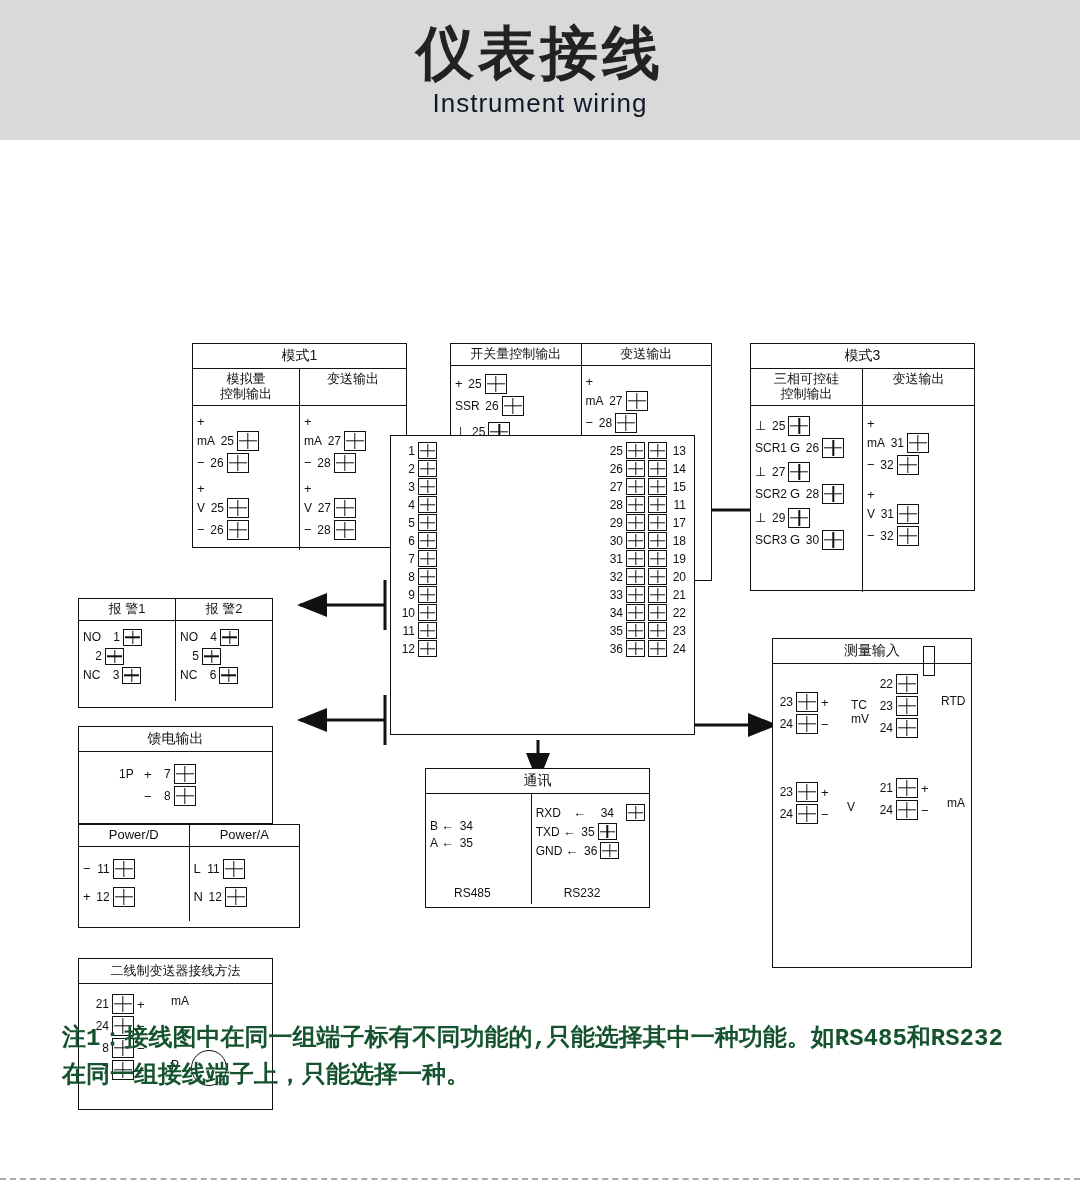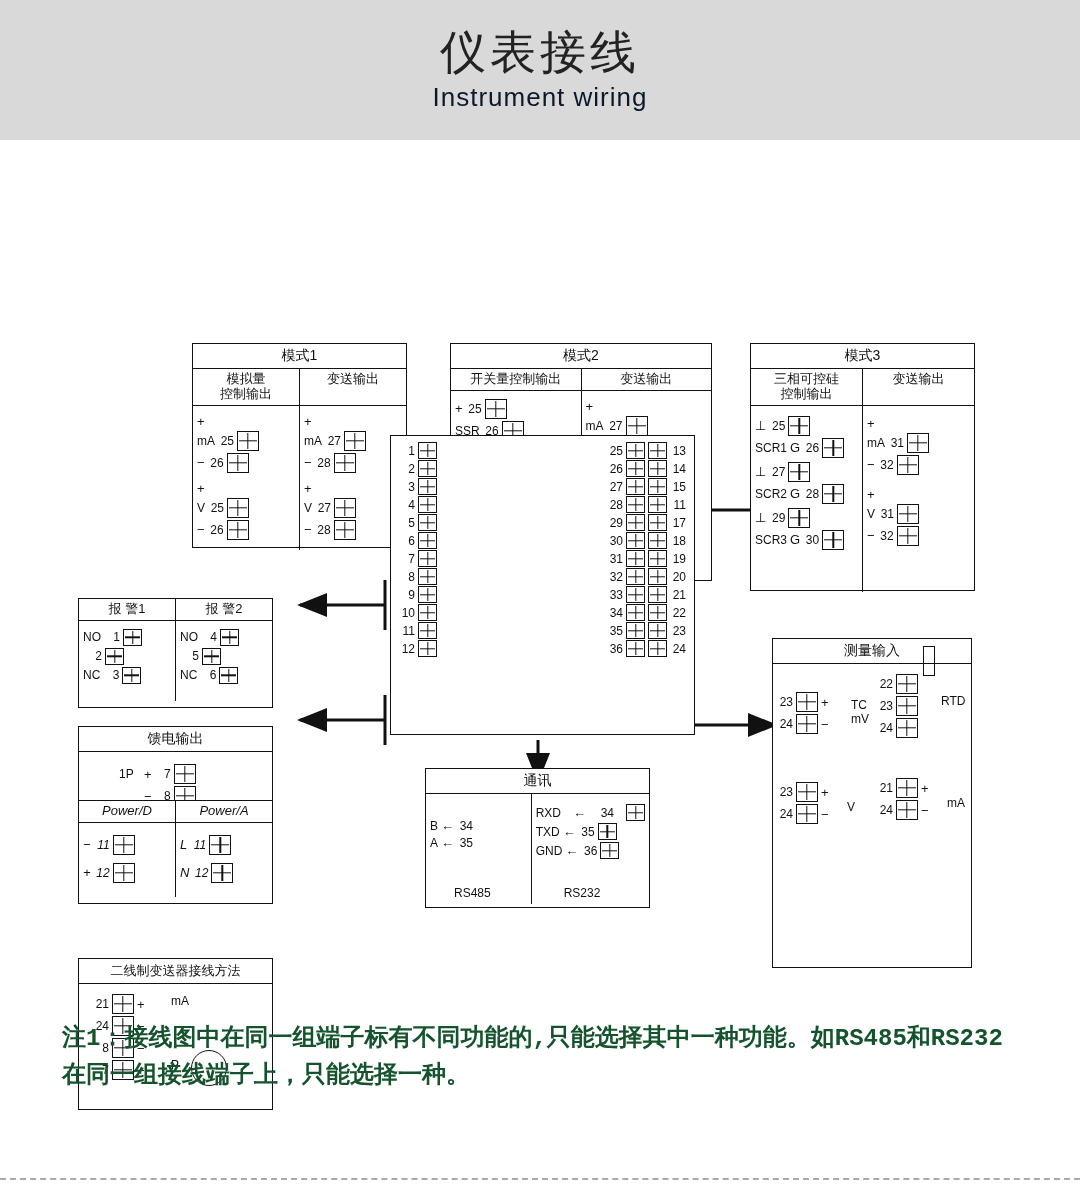--- a/index.html
+++ b/index.html
@@ -6,21 +6,21 @@
   body{
     width:1080px;height:1184px;background:#fff;
     font-family:"Liberation Sans","DejaVu Sans",sans-serif;
     color:#111;position:relative;overflow:hidden;
   }
   
   .header{
     width:1080px;height:140px;background:#d9d9d9;
     display:flex;flex-direction:column;align-items:center;justify-content:center;
   }
-  .header .cn{font-size:46px;letter-spacing:4px;color:#222;font-weight:400;line-height:1.1;}
+  .header .cn{font-size:58px;letter-spacing:4px;color:#222;font-weight:700;line-height:1.1;}
   .header .en{font-size:26px;color:#0f172a;letter-spacing:1px;margin-top:4px;}
 
   
   .canvas{position:relative;width:1080px;height:880px;}
 
   .box{position:absolute;border:1.5px solid #111;background:#fff;box-sizing:border-box;}
   .boxtitle{
     text-align:center;font-size:14px;border-bottom:1.5px solid #111;
     padding:3px 0 3px 0;box-sizing:border-box;white-space:nowrap;
   }
@@ -173,21 +173,20 @@
         <div class="row">
             <span class="sign">−</span>
             <span class="num">28</span>
             <span class="term"></span>
           </div>
       </div>
     </div>
   </div>
 
   <div class="box" style="left:450px;top:203px;width:262px;height:238px;">
-    <div class="boxtitle">模式2</div>
     <div class="subhdr">
       <div>开关量控制输出</div>
       <div>变送输出</div>
     </div>
     <div class="cols" style="height:180px;">
       <div class="col">
         <div class="row">
             <span class="sign">+</span>
             <span class="num">25</span>
             <span class="term"></span>
@@ -377,21 +376,21 @@
         </div>
       <div class="row">
           <span style="width:22px;"></span>
           <span class="sign">−</span>
           <span class="num">8</span>
           <span class="term"></span>
         </div>
     </div>
   </div>
 
-  <div class="box" style="left:78px;top:660px;width:195px;height:104px;font-style:italic;">
+  <div class="box" style="left:78px;top:684px;width:222px;height:104px;">
     <div class="subhdr">
       <div>Power/D</div>
       <div>Power/A</div>
     </div>
     <div class="cols" style="height:74px;">
       <div class="col">
         <div class="row" style="margin-top:6px;">
             <span class="sign">−</span>
             <span class="num">11</span>
             <span class="term"></span>

